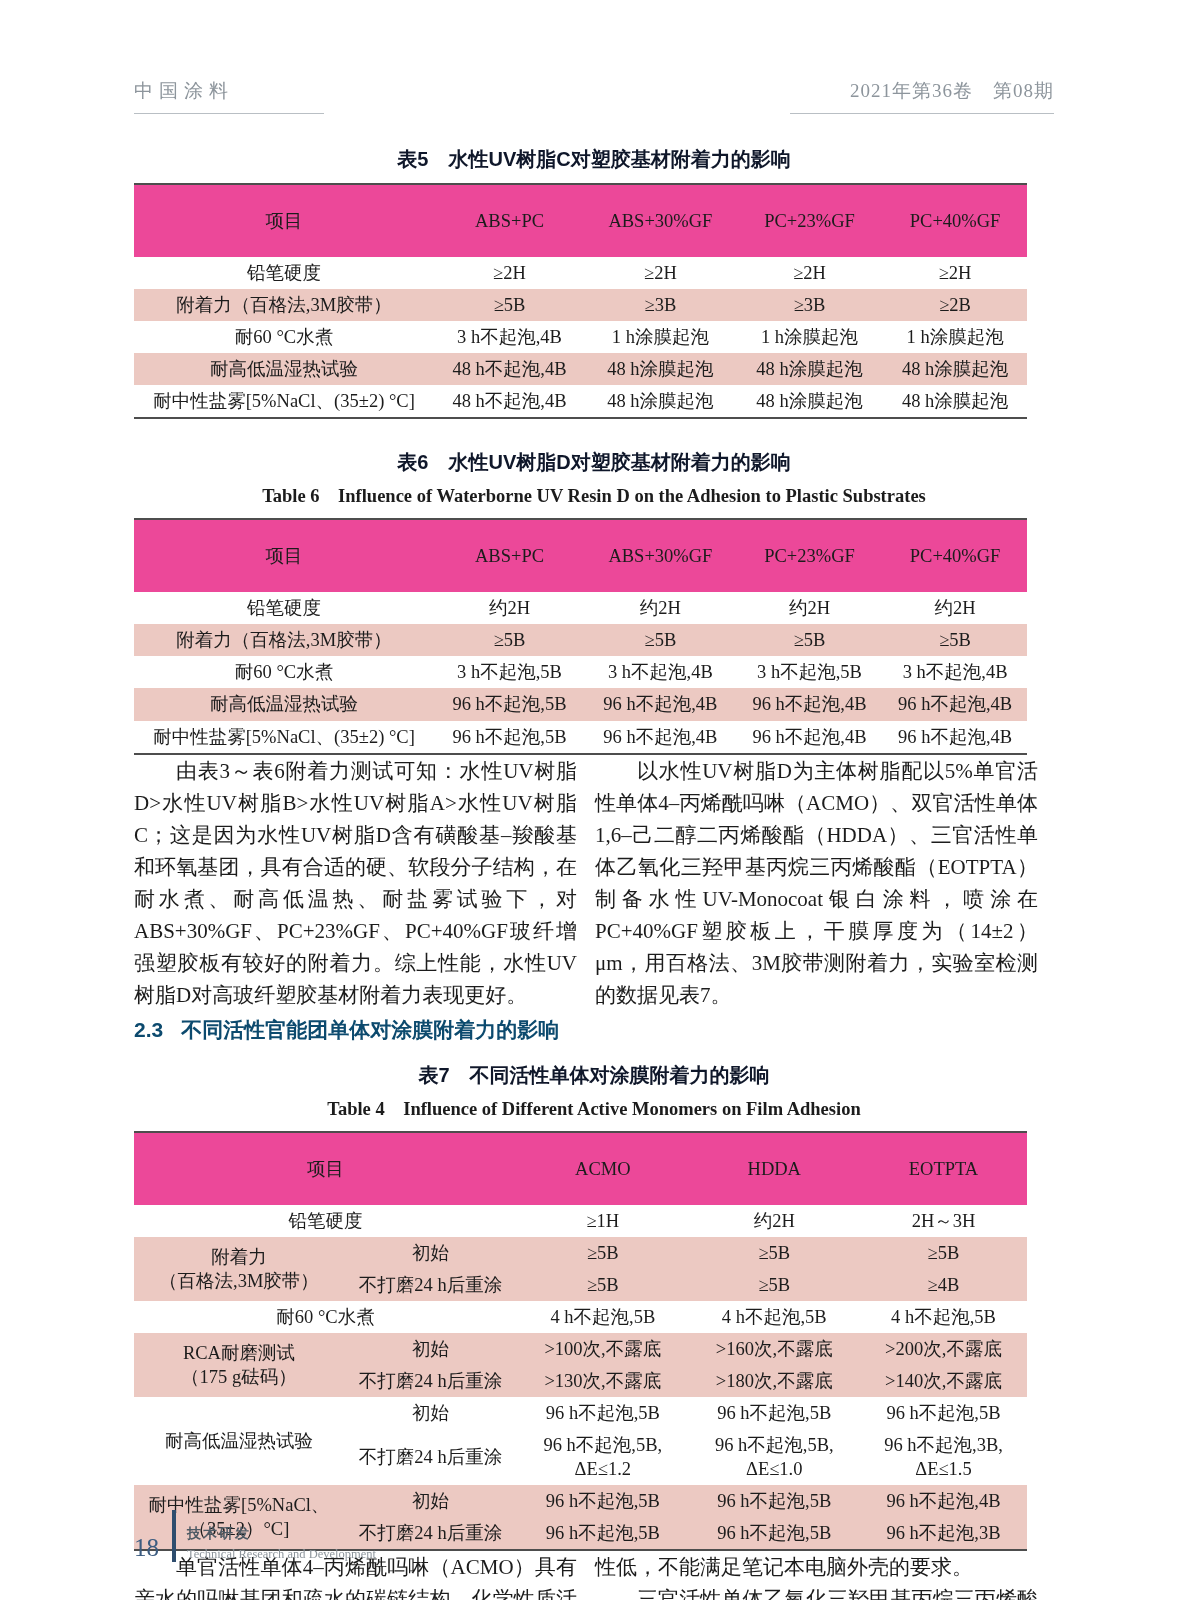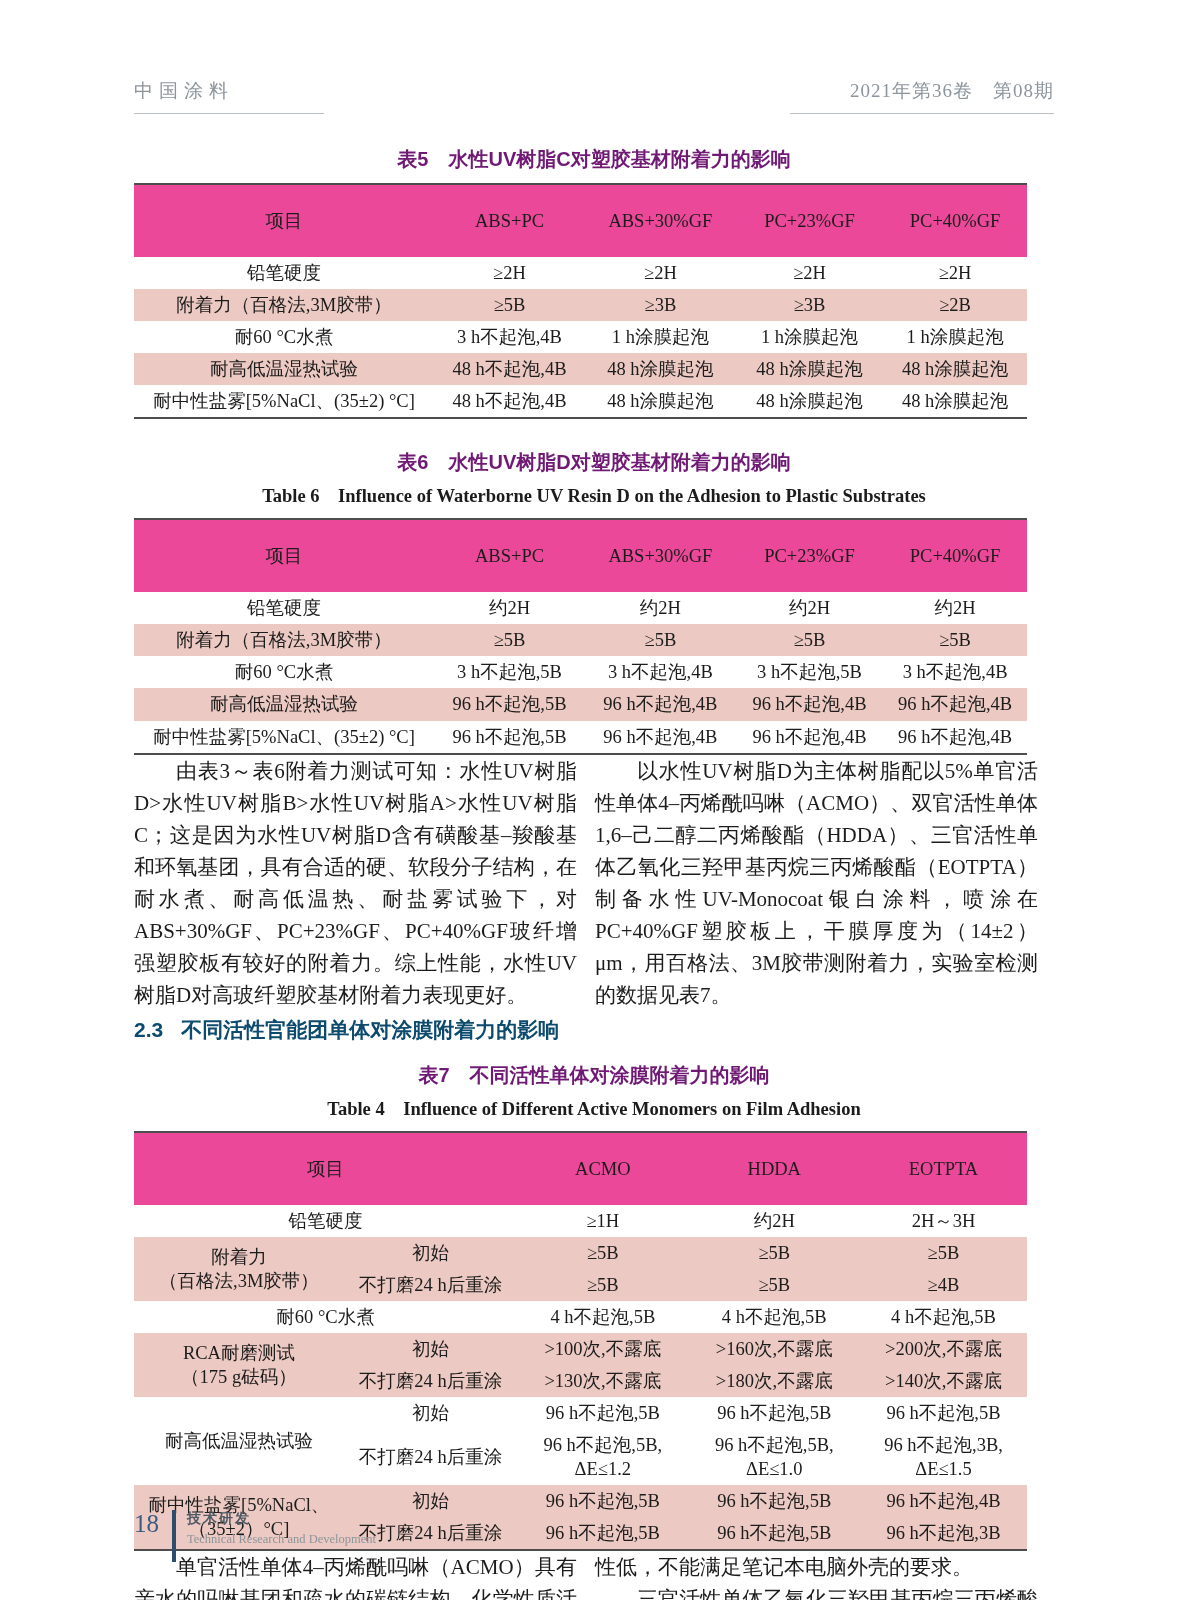--- a/index.html
+++ b/index.html
@@ -15,21 +15,21 @@
   }
   
   .page-header { display:flex; justify-content:space-between; align-items:flex-end;
     color:#8d959c; font-size:19px; }
   .page-header .hspan { border-bottom:1px solid #b9bfc4; padding-bottom:9px; }
   .journal { letter-spacing:6px; padding-right:90px; }
   .issue { letter-spacing:1px; padding-left:60px; }
 
   
   .tbl-title-cn { text-align:center; font-weight:bold; font-size:20px;
-    font-family:"Liberation Sans","DejaVu Sans",sans-serif; color:#701a75; }
+    font-family:"Liberation Sans","DejaVu Sans",sans-serif; color:#0f172a; }
   .tbl-title-en { text-align:center; font-weight:bold; font-size:18.5px; margin-top:7px; }
 
   
   table.data { width:893px; border-collapse:collapse; table-layout:fixed;
     border-top:2px solid #4d4d4d; border-bottom:2px solid #4d4d4d;
     font-size:18.5px; margin-top:10px; }
   table.data td { padding:4px 6px; text-align:center; line-height:1.3; vertical-align:middle; }
   tr.head td { background:#ec4899; padding:24px 6px; }
   td.altbg { background:#ecc9c2;margin-top:28px; }
   td.lbl { text-align:left; padding-left:12px; }
@@ -42,21 +42,21 @@
   
   .twocol { display:flex; gap:18px; }
   .col { width:443px; font-size:21px; line-height:32px; text-align:justify; }
   .col p { margin:0; }
   p.indent { text-indent:2em; }
   .sec-heading { margin-top:3px; color:#0c4a6e; font-weight:bold; font-size:21px;
     font-family:"Liberation Sans","DejaVu Sans",sans-serif; }
   .sec-heading .num { margin-right:18px; }
 
   
-  .page-footer { position:absolute; left:134px; bottom:38px; display:flex; align-items:flex-start; }
+  .page-footer { position:absolute; left:134px; bottom:38px; display:flex; align-items:flex-end; }
   .pageno { font-size:25px; color:#3c5c80; margin-right:13px; }
   .footer-bar { width:4px; height:52px; background:#2e4d6e; margin-right:11px; }
   .footer-cn { font-size:14px; font-weight:bold; color:#4e5a64; letter-spacing:2px;
     font-family:"Liberation Sans","DejaVu Sans",sans-serif; }
   .footer-en { font-size:12.5px; color:#8d959c; margin-top:4px; }
 </style>
 </head>
 <body>
 
 <div class="page">

